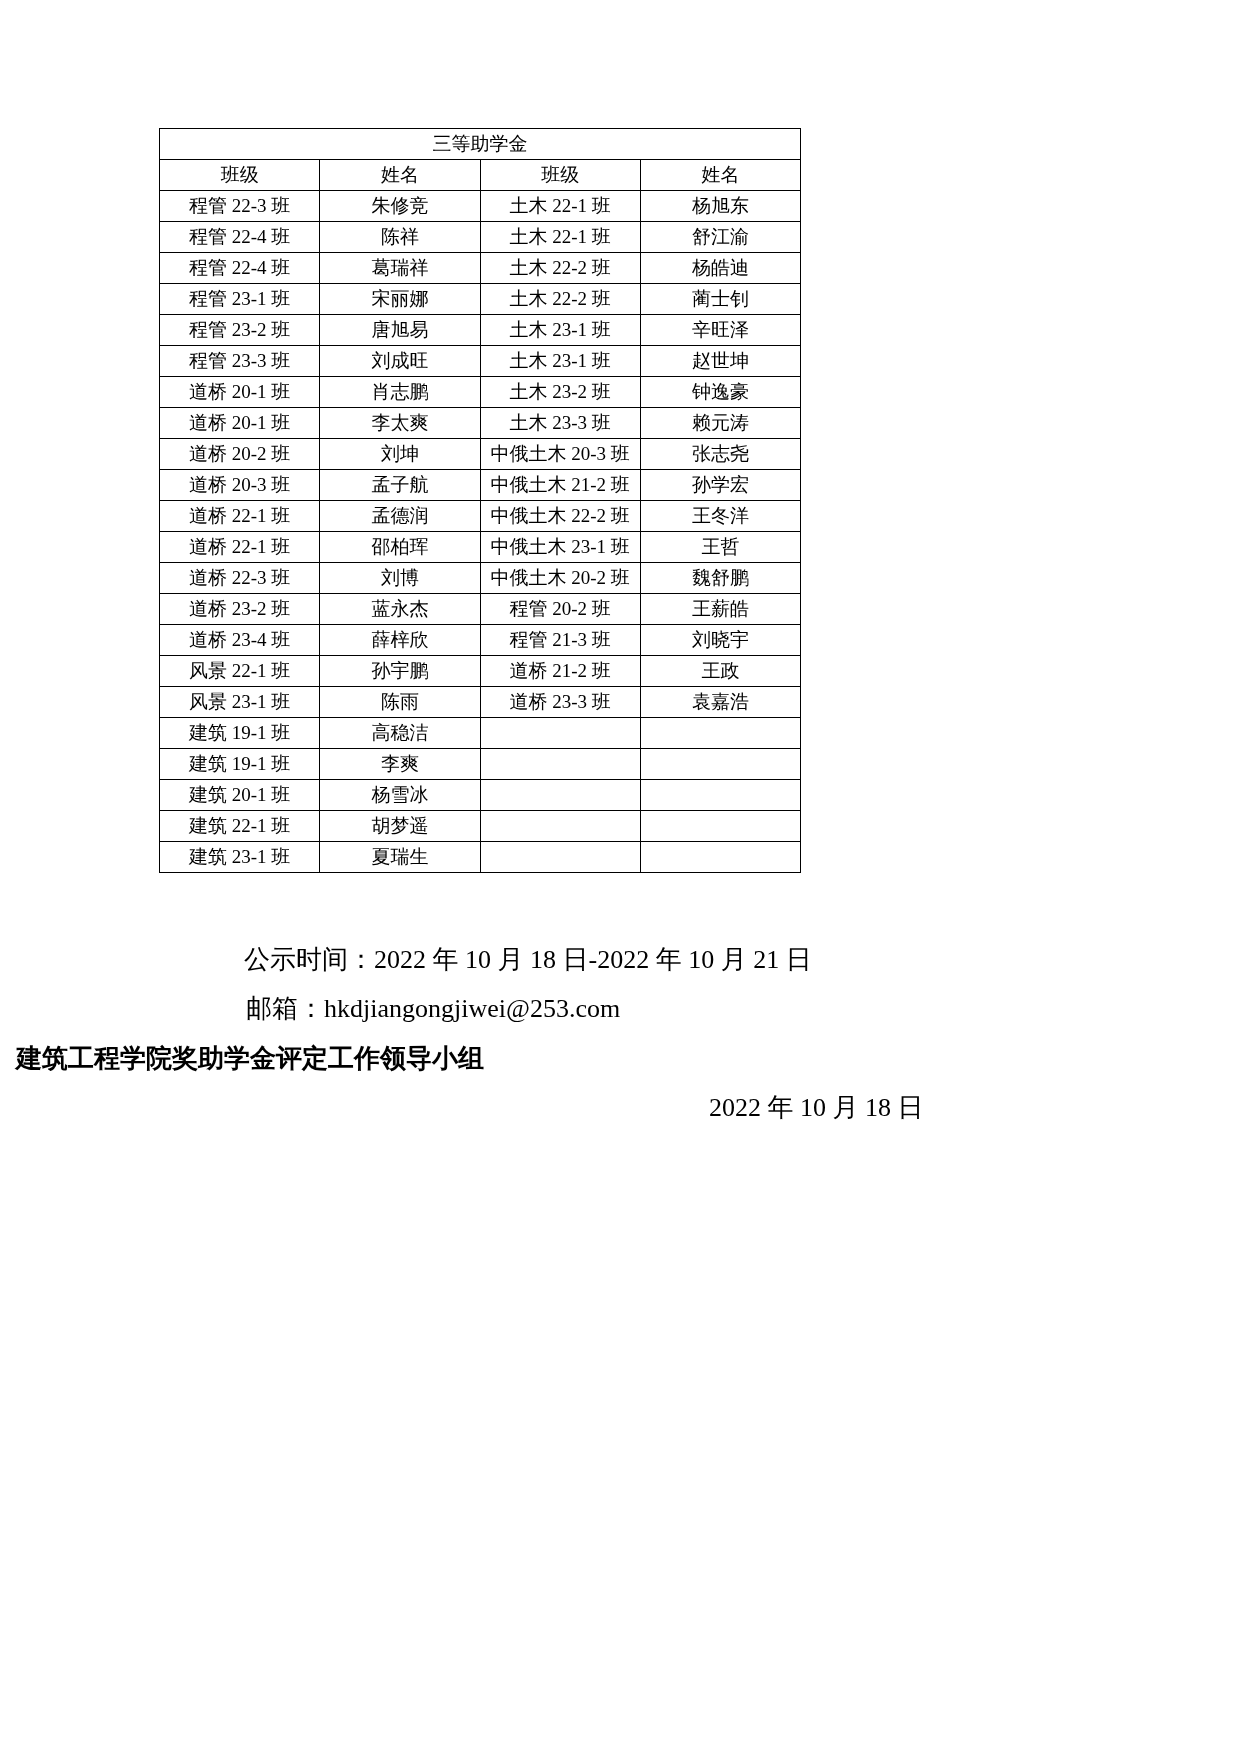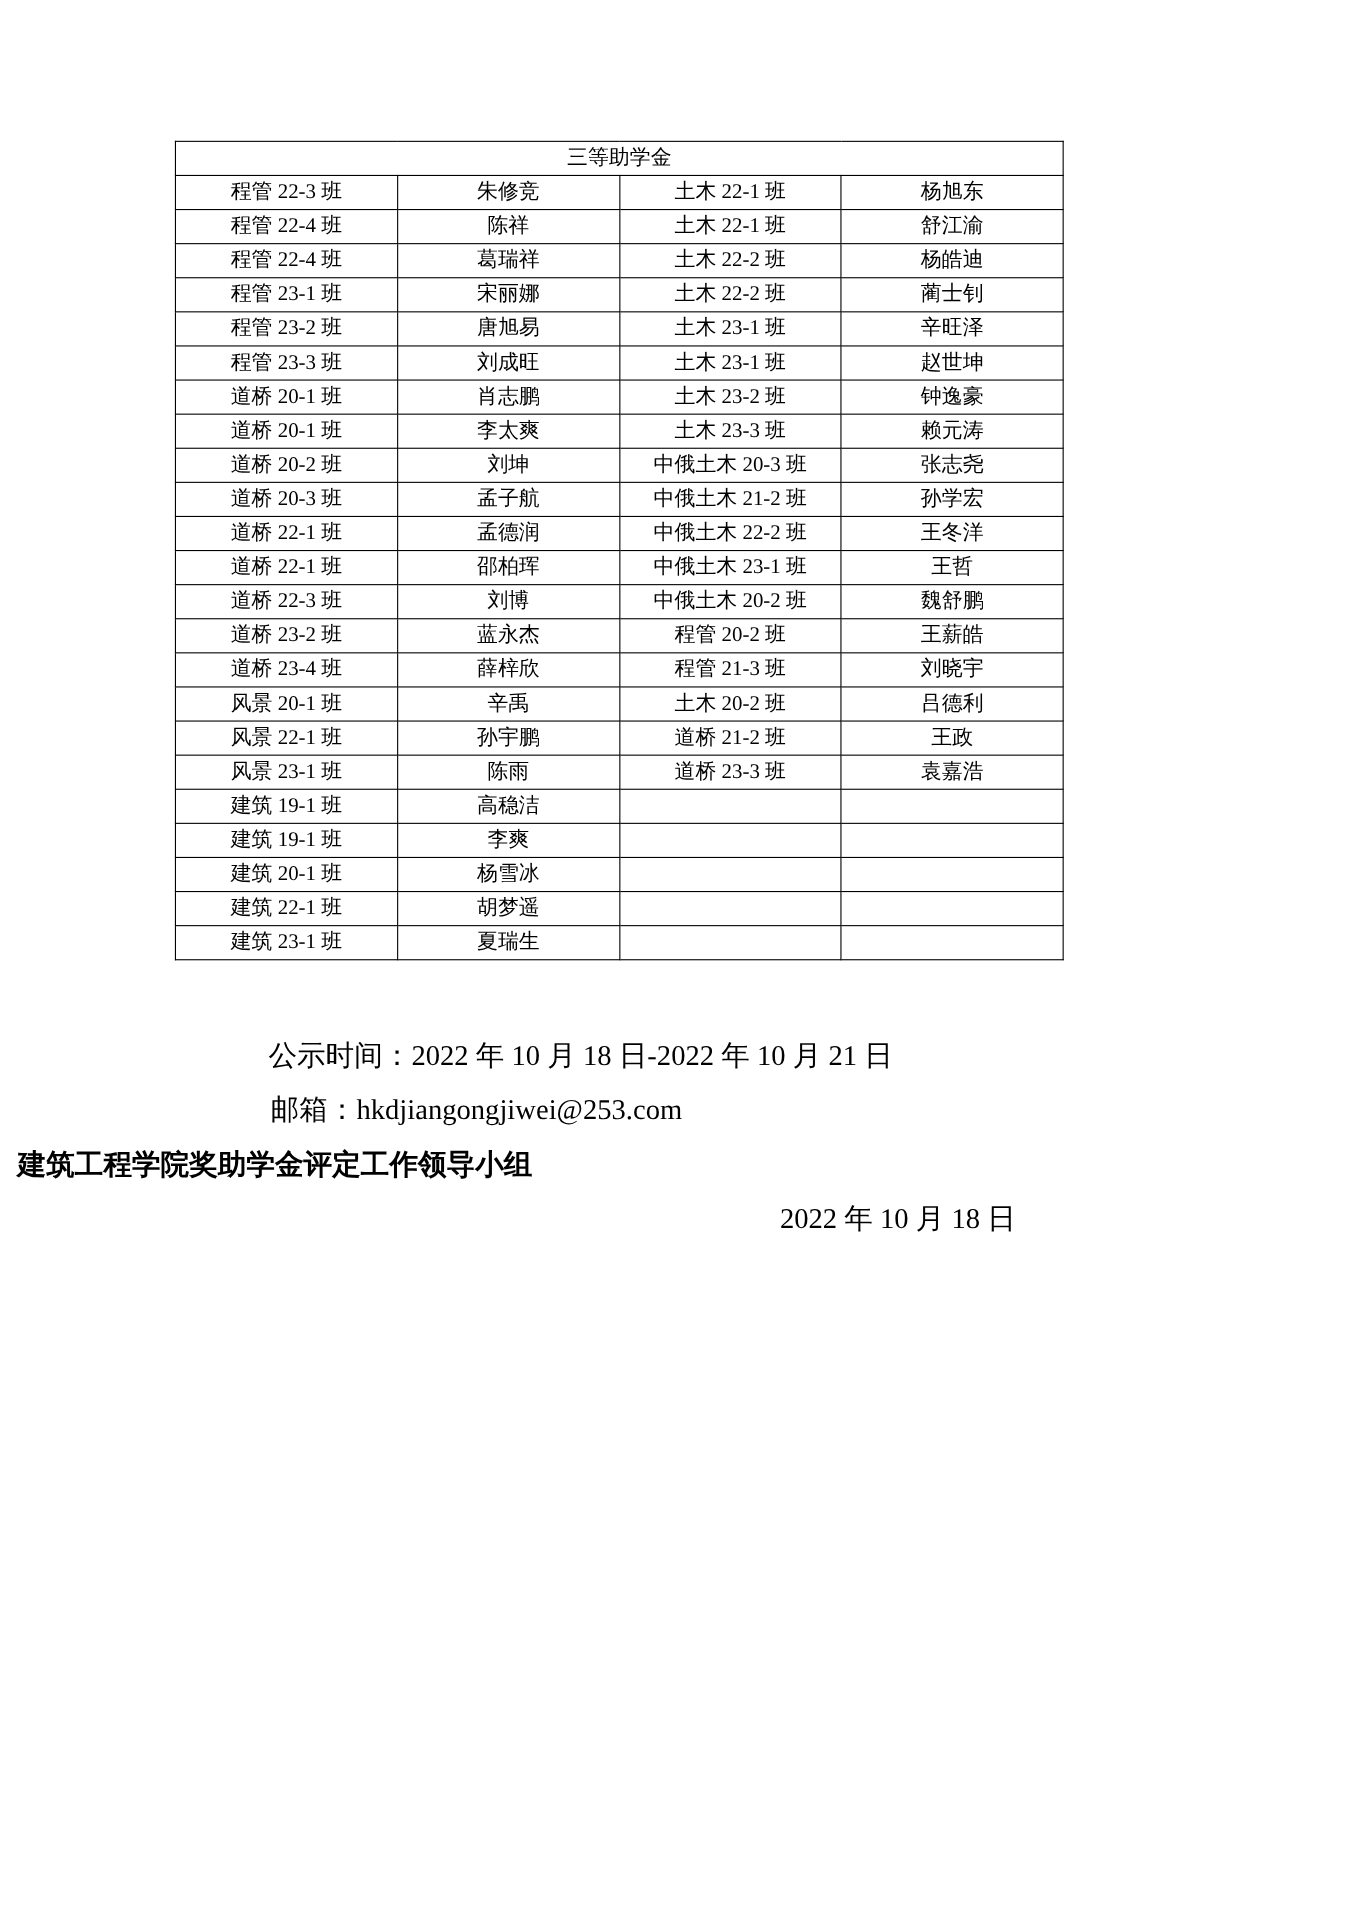--- a/index.html
+++ b/index.html
@@ -21,21 +21,21 @@
     box-sizing: border-box;
   }
   .table-wrap {
     position: absolute;
     left: 159px;
     top: 128px;
     width: 795px;
   }
   table.award-table {
     border-collapse: collapse;
-    width: 808px;
+    width: 642px;
     table-layout: fixed;
   }
   table.award-table td {
     border: 1px solid #000000;
     text-align: center;
     vertical-align: middle;
     height: 30px;
     font-size: 19px;
     line-height: 1.3;
     font-family: "Liberation Serif", "DejaVu Serif", serif;
@@ -75,20 +75,26 @@
 <body>
 
 <div class="page">
 
   <div class="table-wrap">
     <table class="award-table">
       <tbody>
         <tr>
           <td class="title-cell" colspan="4">三等助学金</td>
         </tr>
+        <tr>
+          <td class="col-a">班级</td>
+          <td class="col-b">姓名</td>
+          <td class="col-c">班级</td>
+          <td class="col-d">姓名</td>
+        </tr>
 
         <tr>
           <td class="col-a">程管 22-3 班</td>
           <td class="col-b">朱修竞</td>
           <td class="col-c">土木 22-1 班</td>
           <td class="col-d">杨旭东</td>
         </tr>
         <tr>
           <td class="col-a">程管 22-4 班</td>
           <td class="col-b">陈祥</td>
@@ -165,26 +171,20 @@
           <td class="col-a">道桥 23-2 班</td>
           <td class="col-b">蓝永杰</td>
           <td class="col-c">程管 20-2 班</td>
           <td class="col-d">王薪皓</td>
         </tr>
         <tr>
           <td class="col-a">道桥 23-4 班</td>
           <td class="col-b">薛梓欣</td>
           <td class="col-c">程管 21-3 班</td>
           <td class="col-d">刘晓宇</td>
-        </tr>
-        <tr>
-          <td class="col-a">风景 20-1 班</td>
-          <td class="col-b">辛禹</td>
-          <td class="col-c">土木 20-2 班</td>
-          <td class="col-d">吕德利</td>
         </tr>
         <tr>
           <td class="col-a">风景 22-1 班</td>
           <td class="col-b">孙宇鹏</td>
           <td class="col-c">道桥 21-2 班</td>
           <td class="col-d">王政</td>
         </tr>
         <tr>
           <td class="col-a">风景 23-1 班</td>
           <td class="col-b">陈雨</td>

